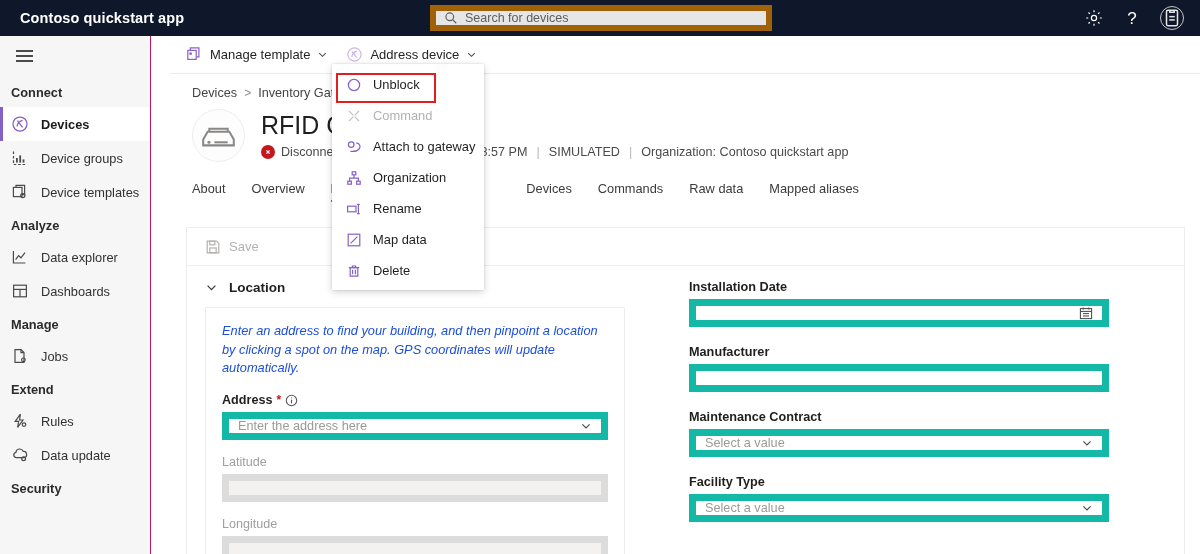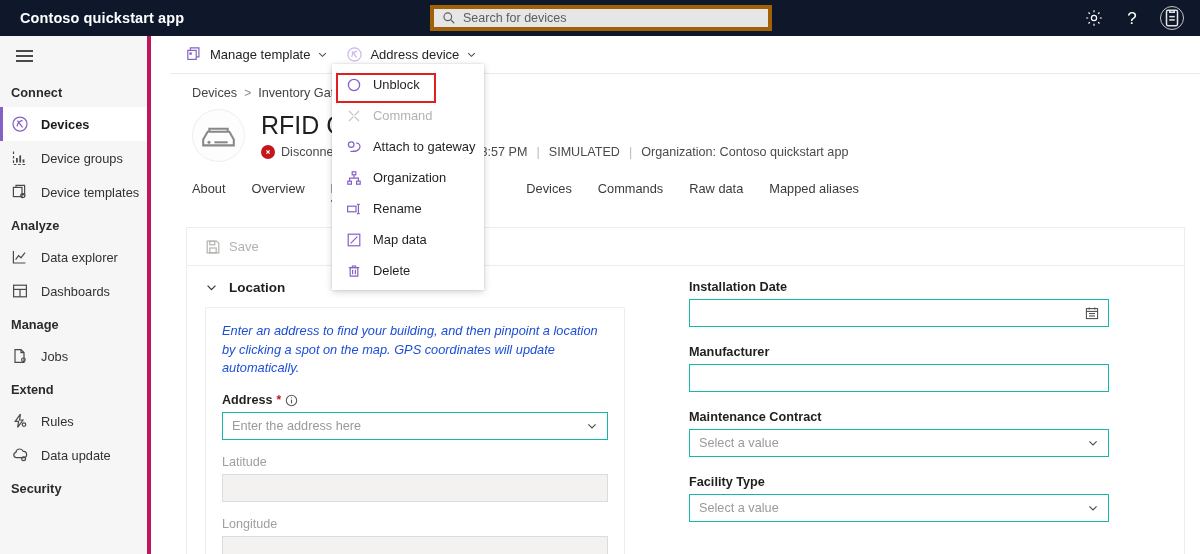--- a/index.html
+++ b/index.html
@@ -16,41 +16,41 @@
     position: absolute; top: 0; left: 0; width: 1200px; height: 36px;
     background: #0f172a; display: flex; align-items: center;
   }
   .brand {
     color: #ffffff; font-size: 14.5px; font-weight: 600;
     margin-left: 20px; letter-spacing: 0.1px; white-space: nowrap;
   }
   .search-wrap {
     position: absolute; left: 430px; top: 5px;
     width: 342px; height: 26px;
-    background: #e6e6e6; border: 4px solid #a16207;
+    background: #e6e6e6; border: 6px solid #a16207;
     display: flex; align-items: center; padding: 0 8px;
   }
   .search-icon { width: 14px; height: 14px; flex: 0 0 14px; margin-right: 7px; }
   .search-text { font-size: 12.5px; color: #5d5d5d; white-space: nowrap; }
   .topbar-icons {
     position: absolute; right: 12px; top: 0; height: 36px;
     display: flex; align-items: center; gap: 18px;
   }
   .tb-icon { width: 20px; height: 20px; display: flex; align-items: center; justify-content: center; color: #fff; }
   .tb-icon.q { font-size: 17px; line-height: 1; }
   .avatar-circle {
     width: 24px; height: 24px; border-radius: 50%;
     border: 1px solid #c8c8c8; display:flex; align-items:center; justify-content:center;
     margin-right: 4px;
   }
 
   
   .sidebar {
     position: absolute; top: 36px; left: 0; width: 151px; height: 518px;
-    background: #f6f6f6; border-right: 4px solid #be185d;
+    background: #f6f6f6; border-right: 1px solid #be185d;
     overflow: hidden;
   }
   .hamburger {
     width: 48px; height: 40px; display: flex; align-items: center; justify-content: center;
   }
   .hamburger span {
     display:block; width: 17px; height: 1.5px; background: #4a4a4a;
     box-shadow: 0 5px 0 #4a4a4a, 0 -5px 0 #4a4a4a;
   }
   .side-group {
@@ -145,21 +145,21 @@
   .helptext { font-size: 12.8px; color: #1d4ed8; line-height: 1.46; font-style: italic; }
   .fld { margin-top: 15px; }
   .fld-label {
     font-size: 12.6px; font-weight: 700; color: #201f1e;
     display:flex; align-items:center; gap: 4px; margin-bottom: 5px;
   }
   .req { color: #c4161c; font-weight: 700; font-size: 12px; }
   .info-i { width: 13px; height: 13px; color:#5a5a5a; }
   .fld-label.dim { color: #a19f9d; font-weight: 400; }
   .ctl {
-    height: 28px; border: 1px solid #14b8a6; background: #fff;
+    height: 28px; border: 7px solid #14b8a6; background: #fff;
     display: flex; align-items: center; padding: 0 9px;
     font-size: 12.7px; color: #9b9a99;
   }
   .ctl.disabled { background: #f3f2f1; border-color: #dcdcdc; }
   .ctl .sp { flex: 1; white-space: nowrap; }
   .ctl .chev { width: 12px; height: 12px; color: #4a4a4a; flex: 0 0 12px; }
   .ctl .cal { width: 14px; height: 14px; color: #4a4a4a; flex: 0 0 14px; }
 
   .rfld { margin-bottom: 18px; width: 420px; }
   .rfld .rlabel { font-size: 12.7px; font-weight: 700; color: #201f1e; margin-bottom: 5px; }

